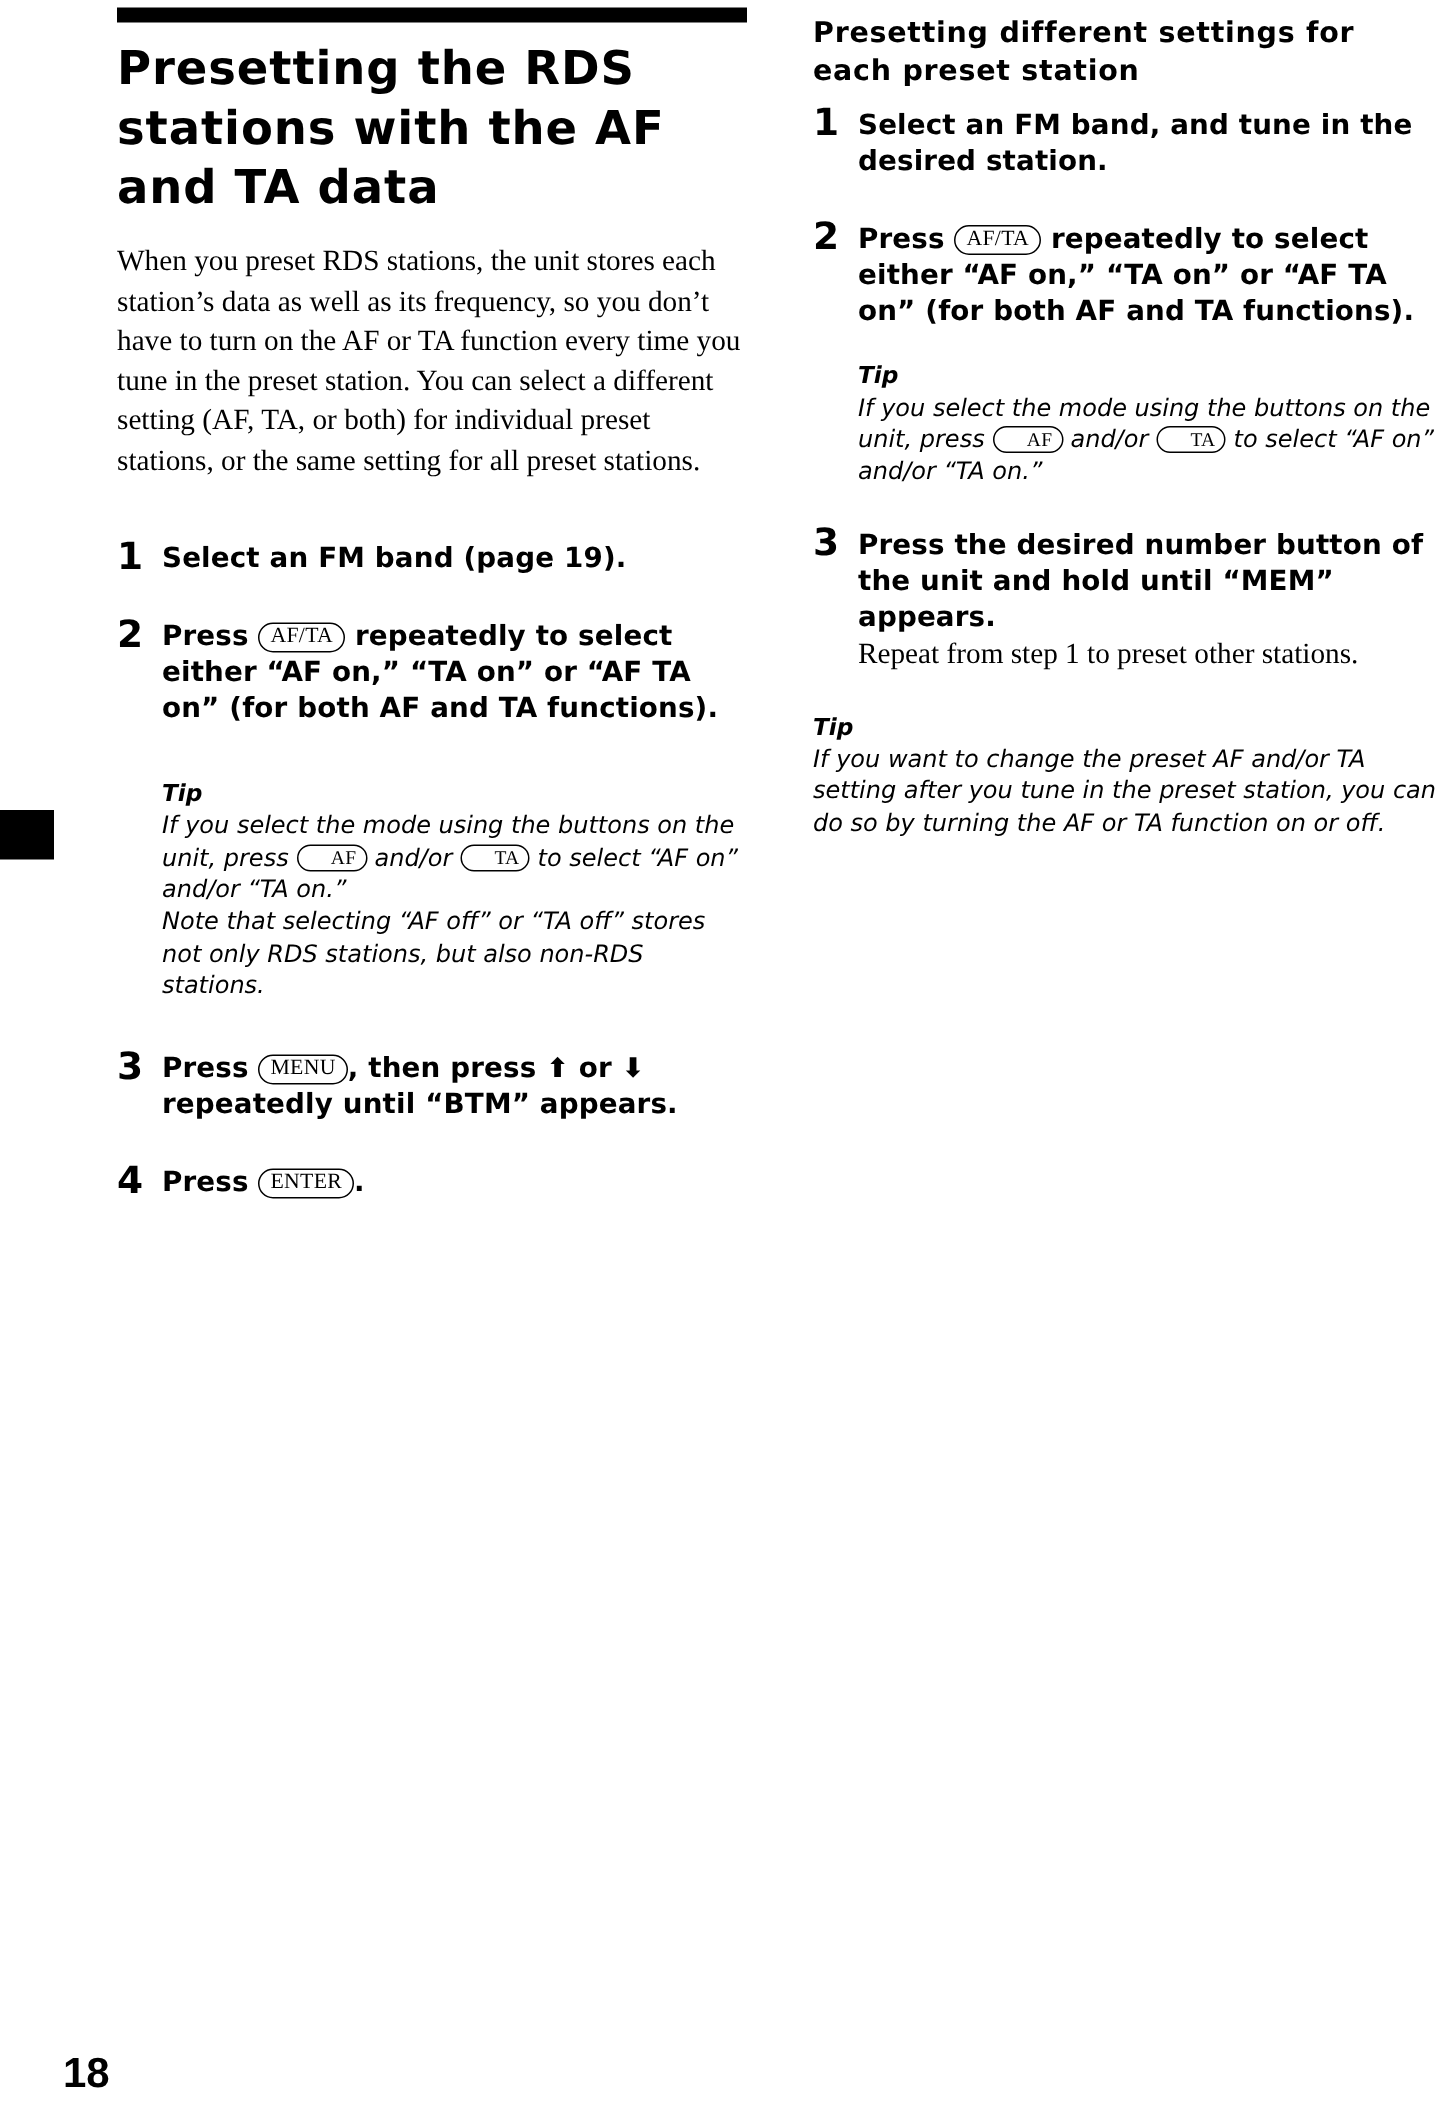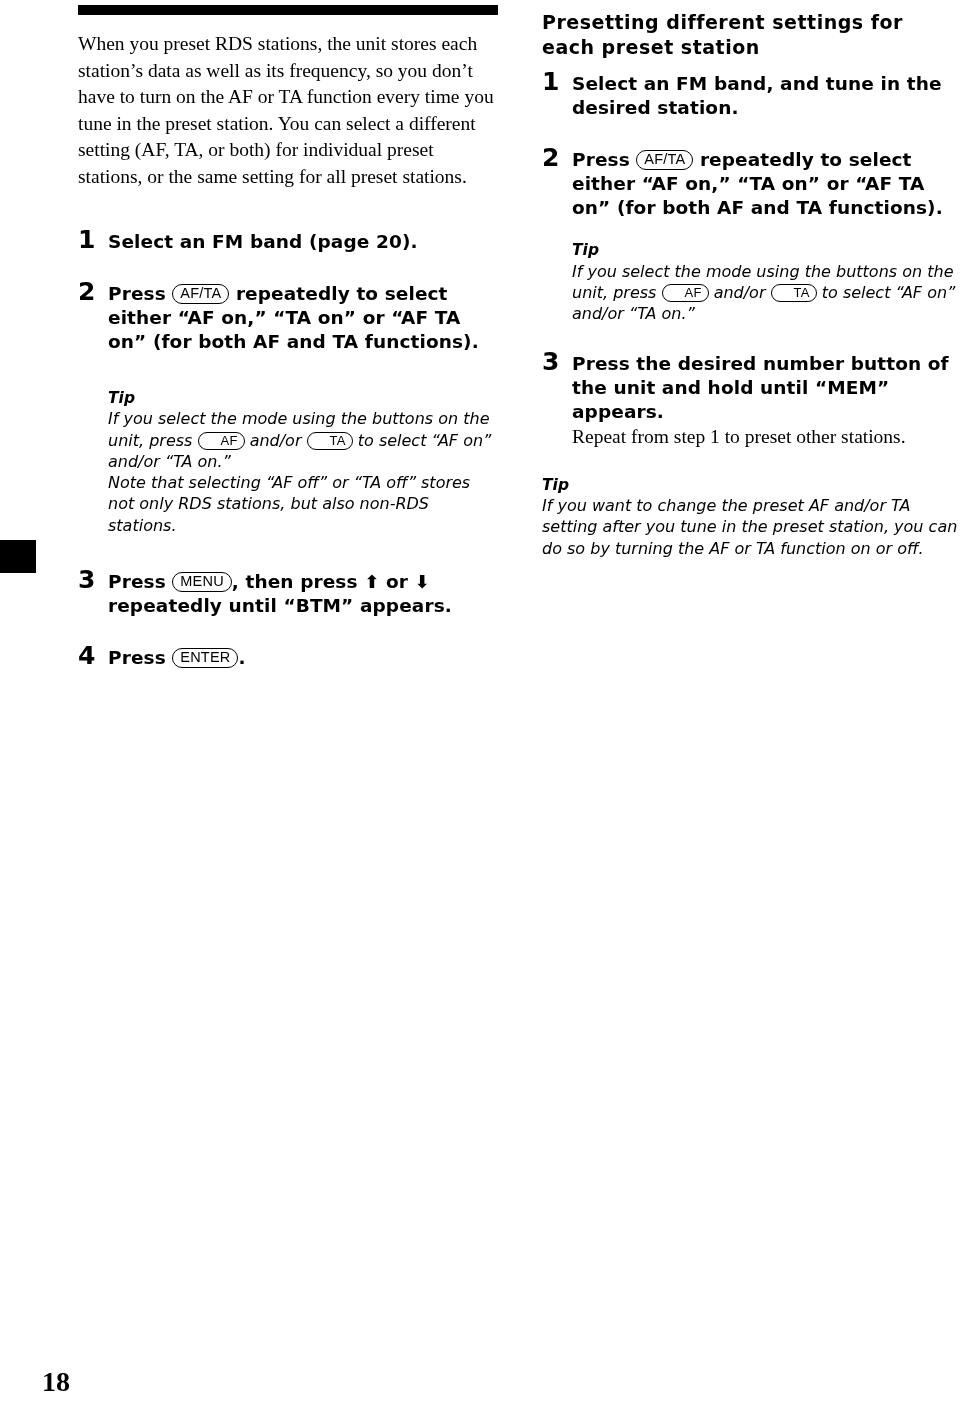--- a/index.html
+++ b/index.html
@@ -111,21 +111,21 @@
     font-size: 19.5px;
     line-height: 1.36;
   }
 
   
   .key {
     display: inline-block;
     border: 1.6px solid #000;
     border-radius: 11px;
     padding: 0px 7px 1px 7px;
-    font-family: Liberation Sans, sans-serif;
+    font-family: Liberation Serif, serif;
     font-weight: normal;
     font-size: 14.5px;
     line-height: 1.18;
     letter-spacing: 0.2px;
     vertical-align: 2px;
     white-space: nowrap;
     text-align: center;
   }
   .key-sm {
     border-width: 1.4px;
@@ -160,21 +160,21 @@
   .tip p {
     margin: 0;
     padding: 0;
   }
 
   
   .folio {
     position: absolute;
     left: 42px;
     top: 1368px;
-    font-family: Liberation Serif, serif;
+    font-family: Liberation Sans, sans-serif;
     font-weight: bold;
     font-size: 28px;
     line-height: 1;
   }
 
   .sp-12 { height: 12px; }
   .sp-16 { height: 16px; }
   .sp-20 { height: 20px; }
   .sp-24 { height: 24px; }
   .sp-28 { height: 28px; }
@@ -184,34 +184,35 @@
 <body>
 
 <div class="page">
 
   <div class="margin-tab"></div>
 
   <div class="col-left">
 
     <div class="rule-bar"></div>
 
+    <h1 class="chapter-title">Presetting the RDS stations with the AF and TA data</h1>
 
     <div class="sp-16"></div>
 
     <p class="body-text">When you preset RDS stations, the unit stores each station’s data as well as its frequency, so you don’t have to turn on the AF or TA function every time you tune in the preset station. You can select a different setting (AF, TA, or both) for individual preset stations, or the same setting for all preset stations.</p>
 
     <div class="sp-28"></div>
 
 
     <div class="sp-12"></div>
 
     <div class="step">
       <span class="step-num">1</span>
       <div class="step-head">
-        <span>Select an FM band (page 20).</span>
+        <span>Select an FM band (page 19).</span>
       </div>
     </div>
 
     <div class="sp-28"></div>
 
     <div class="step">
       <span class="step-num">2</span>
       <div class="step-head">
         <span>Press</span>
         <span class="key">AF/TA</span>

